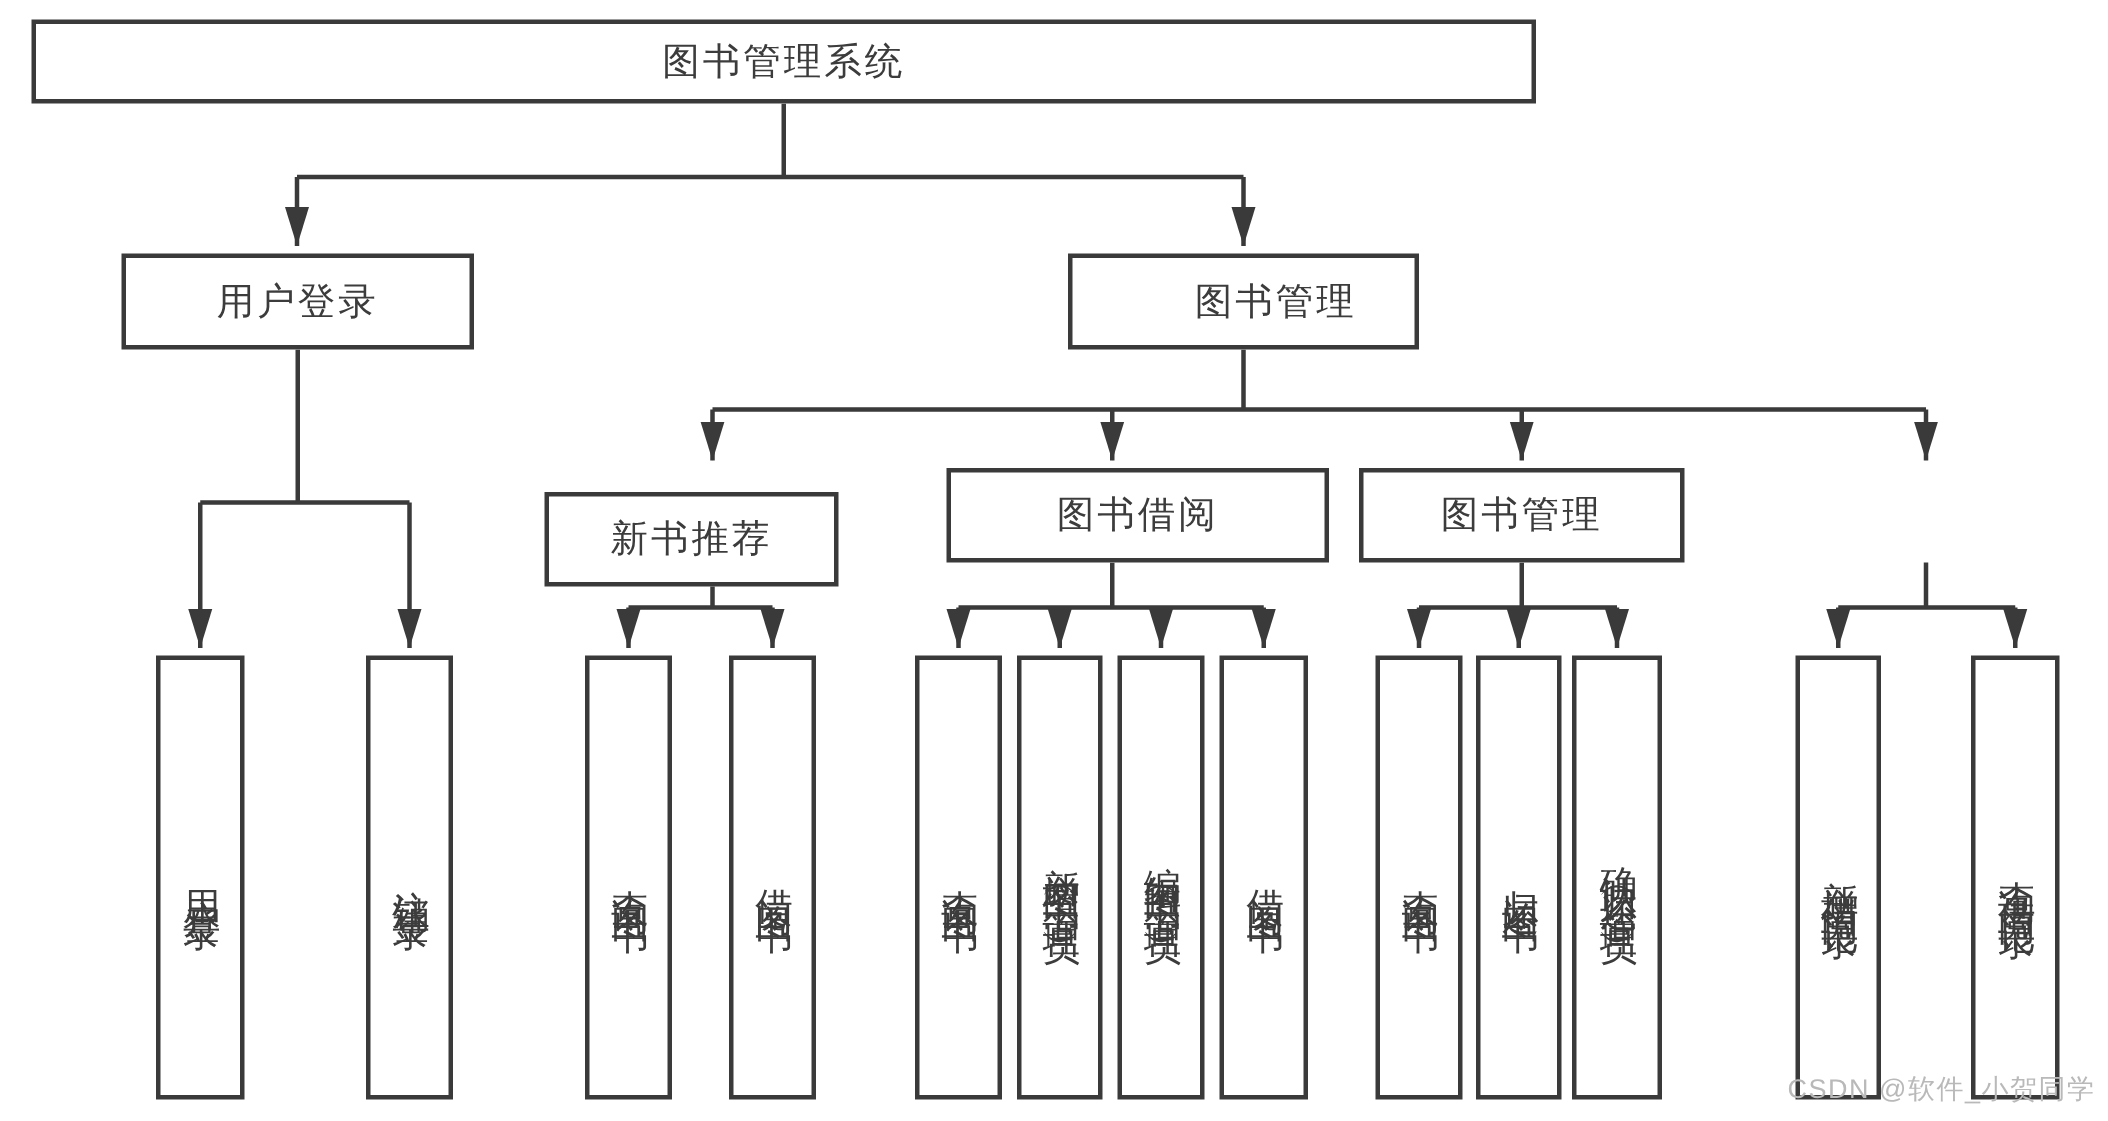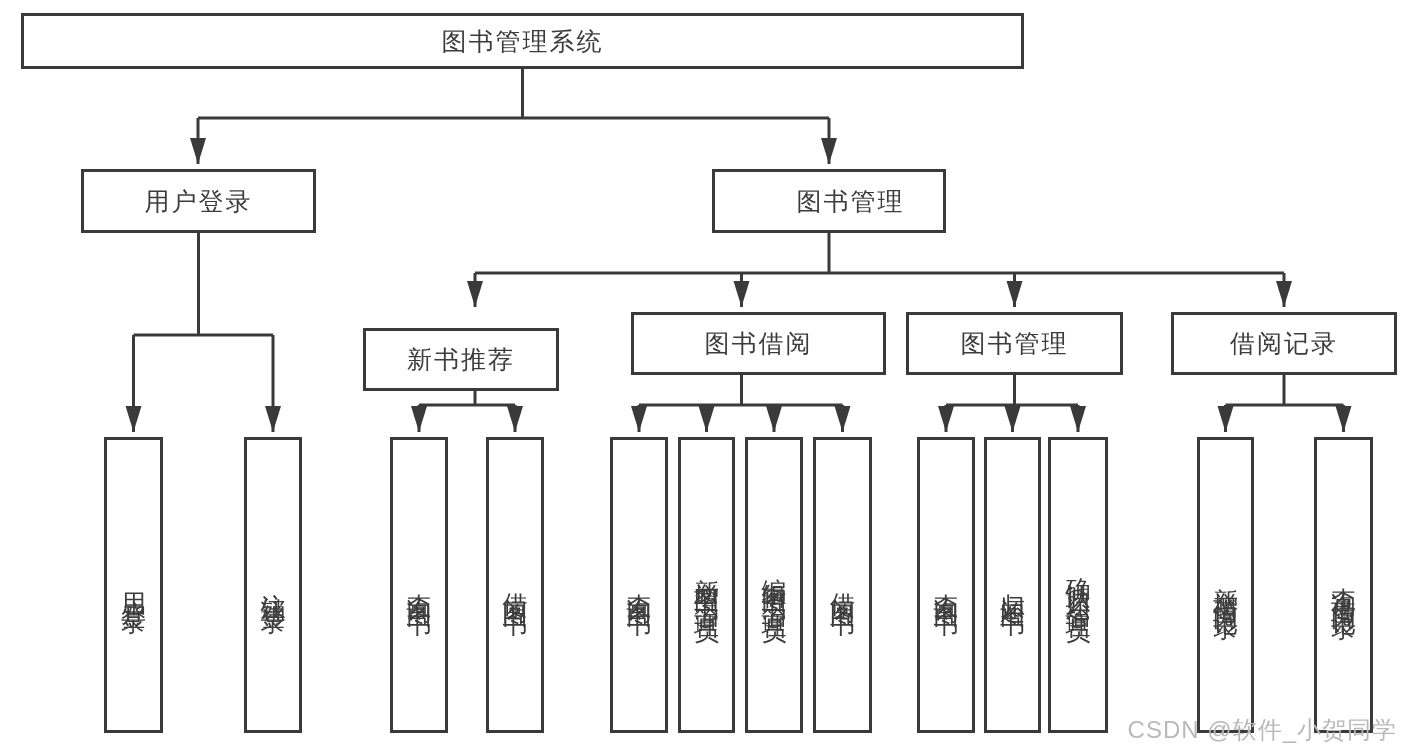--- a/index.html
+++ b/index.html
@@ -32,21 +32,21 @@
   .tall{top:437px;height:296px;}
   .tall .vtext{
     writing-mode:vertical-lr;
     text-orientation:mixed;
     letter-spacing:6px;
     line-height:1;
   }
   .watermark{
     position:absolute;
     right:8px;top:714px;
-    font-size:24px;
+    font-size:18px;
     color:var(--wm);
     letter-spacing:1px;
     z-index:5;
   }
 </style>
 </head>
 <body>
 
 <div class="canvas">
 
@@ -92,21 +92,20 @@
   </svg>
 
   <div class="box" style="left:21px;top:13px;width:1003px;height:56px;">图书管理系统</div>
 
   <div class="box" style="left:81px;top:169px;width:235px;height:64px;">用户登录</div>
   <div class="box" style="left:712px;top:169px;width:234px;height:64px;padding-left:43px;">图书管理</div>
 
   <div class="box" style="left:363px;top:328px;width:196px;height:63px;">新书推荐</div>
   <div class="box" style="left:631px;top:312px;width:255px;height:63px;">图书借阅</div>
   <div class="box" style="left:906px;top:312px;width:217px;height:63px;">图书管理</div>
-  <div class="box" style="left:1171px;top:312px;width:226px;height:63px;">借阅记录</div>
 
   <div class="box tall" style="left:104px;width:59px;">
     <span class="vtext">用户登录</span>
   </div>
   <div class="box tall" style="left:244px;width:58px;">
     <span class="vtext">注销登录</span>
   </div>
 
   <div class="box tall" style="left:390px;width:58px;">
     <span class="vtext">查询图书</span>

